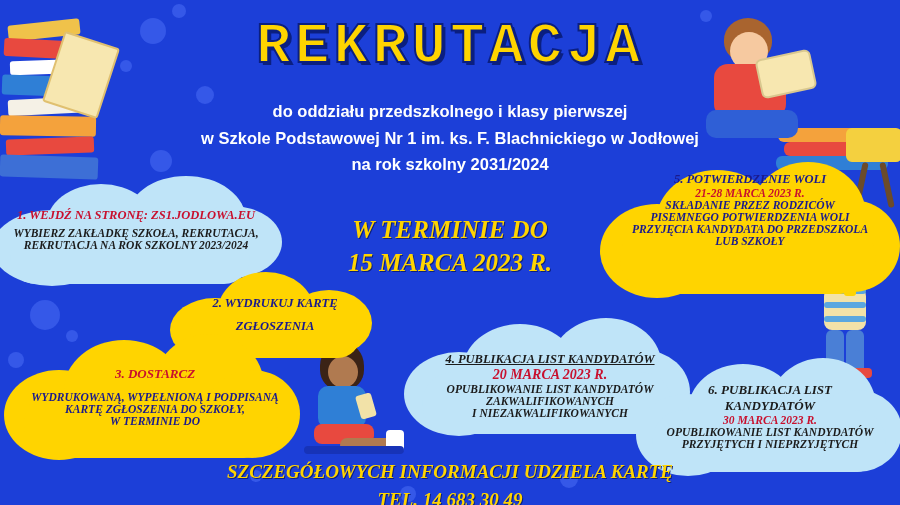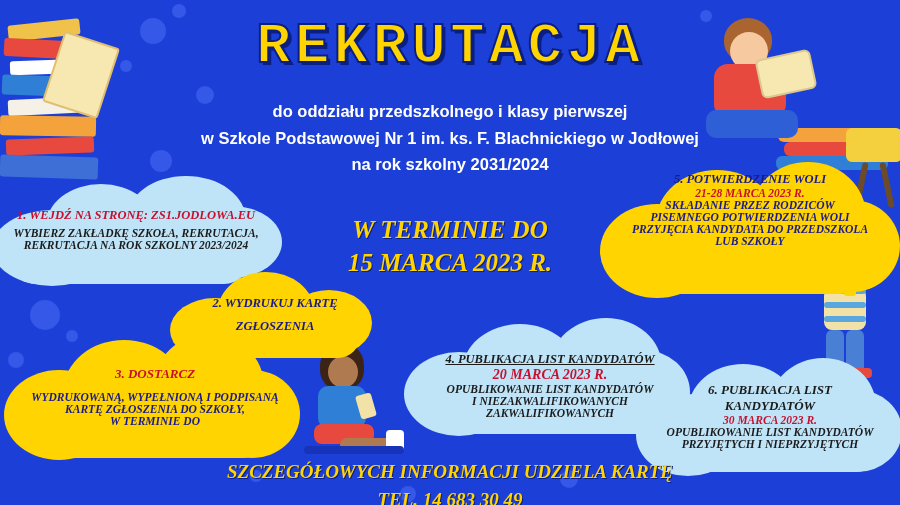--- a/index.html
+++ b/index.html
@@ -199,22 +199,22 @@
   <div class="cloud c-blue" style="left:404px;top:318px;width:290px;height:130px;">
     <div class="blob" style="left:0px;top:34px;width:110px;height:84px;"></div>
     <div class="blob" style="left:58px;top:6px;width:116px;height:96px;"></div>
     <div class="blob" style="left:146px;top:0px;width:112px;height:98px;"></div>
     <div class="blob" style="left:192px;top:32px;width:94px;height:84px;"></div>
     <div class="blob" style="left:18px;top:54px;width:250px;height:62px;border-radius:32px;"></div>
     <div class="txt" style="left:10px;top:34px;width:272px;">
       <span class="step-head" style="font-size:12.5px;text-decoration:underline;">4. PUBLIKACJA LIST KANDYDATÓW</span>
       <span class="hl" style="display:block;font-size:14px;">20 MARCA 2023 R.</span>
       <span class="small" style="display:block;">OPUBLIKOWANIE LIST KANDYDATÓW</span>
+      <span class="small" style="display:block;">ZAKWALIFIKOWANYCH</span>
       <span class="small" style="display:block;">I NIEZAKWALIFIKOWANYCH</span>
-      <span class="small" style="display:block;">ZAKWALIFIKOWANYCH</span>
     </div>
   </div>
 
   <div class="cloud c-yellow" style="left:600px;top:160px;width:300px;height:150px;">
     <div class="blob" style="left:0px;top:44px;width:114px;height:94px;"></div>
     <div class="blob" style="left:56px;top:10px;width:122px;height:104px;"></div>
     <div class="blob" style="left:150px;top:2px;width:116px;height:108px;"></div>
     <div class="blob" style="left:204px;top:40px;width:96px;height:92px;"></div>
     <div class="blob" style="left:20px;top:62px;width:256px;height:72px;border-radius:36px;"></div>
     <div class="txt" style="left:10px;top:12px;width:280px;">

